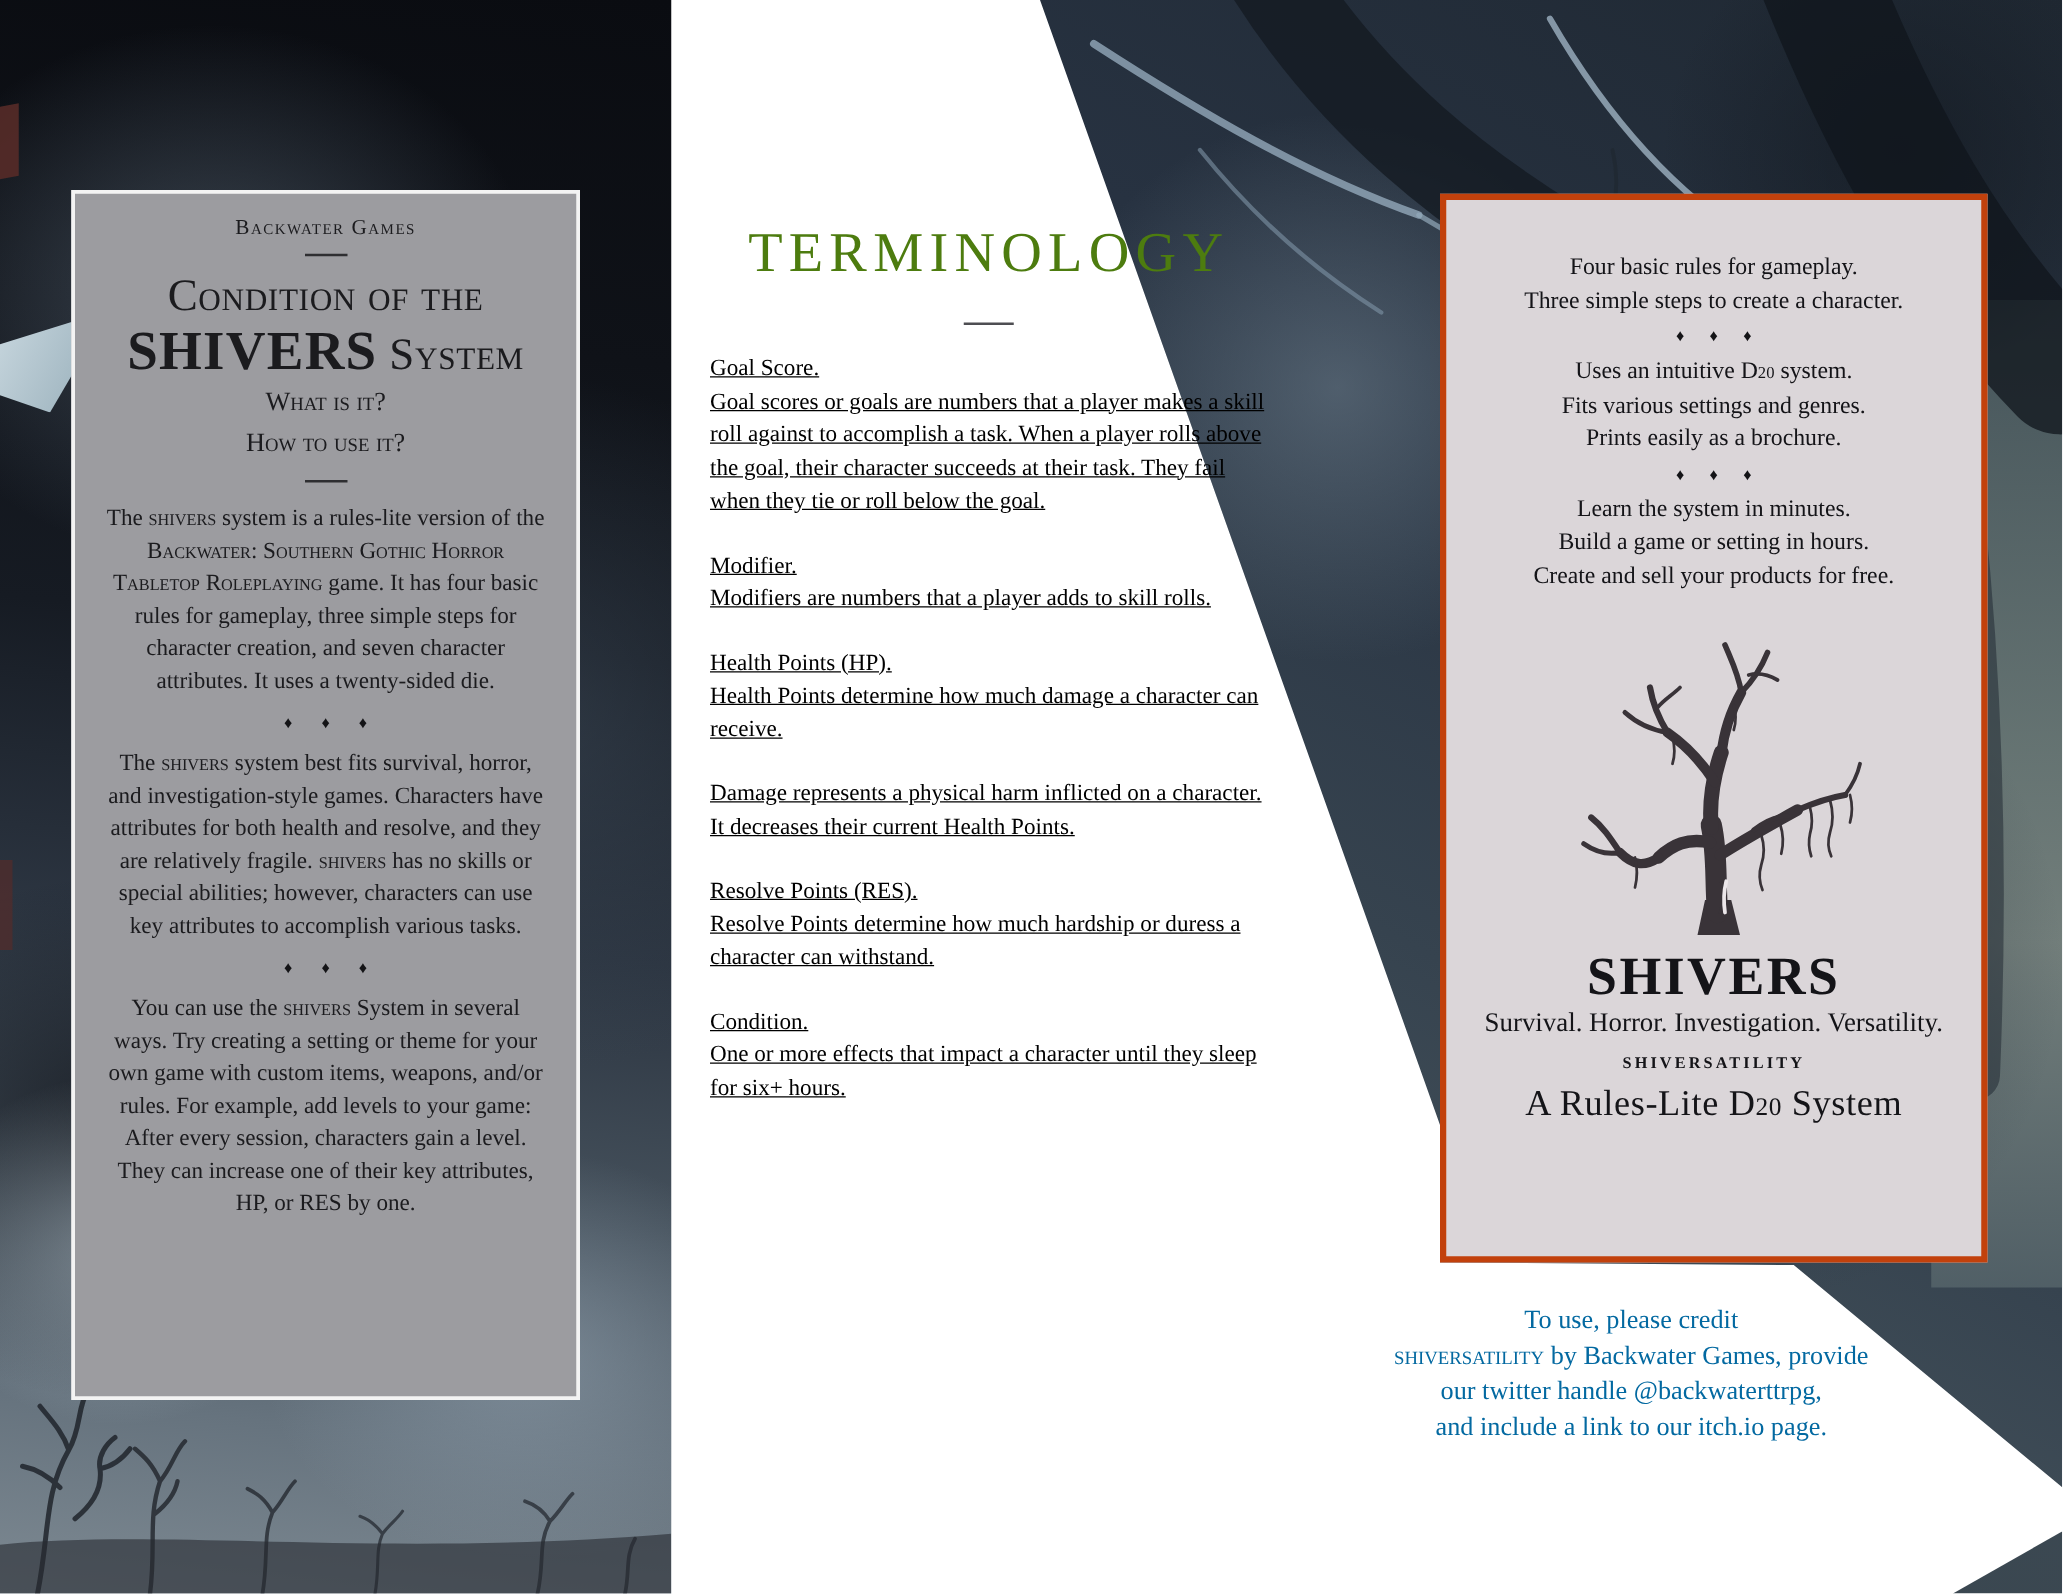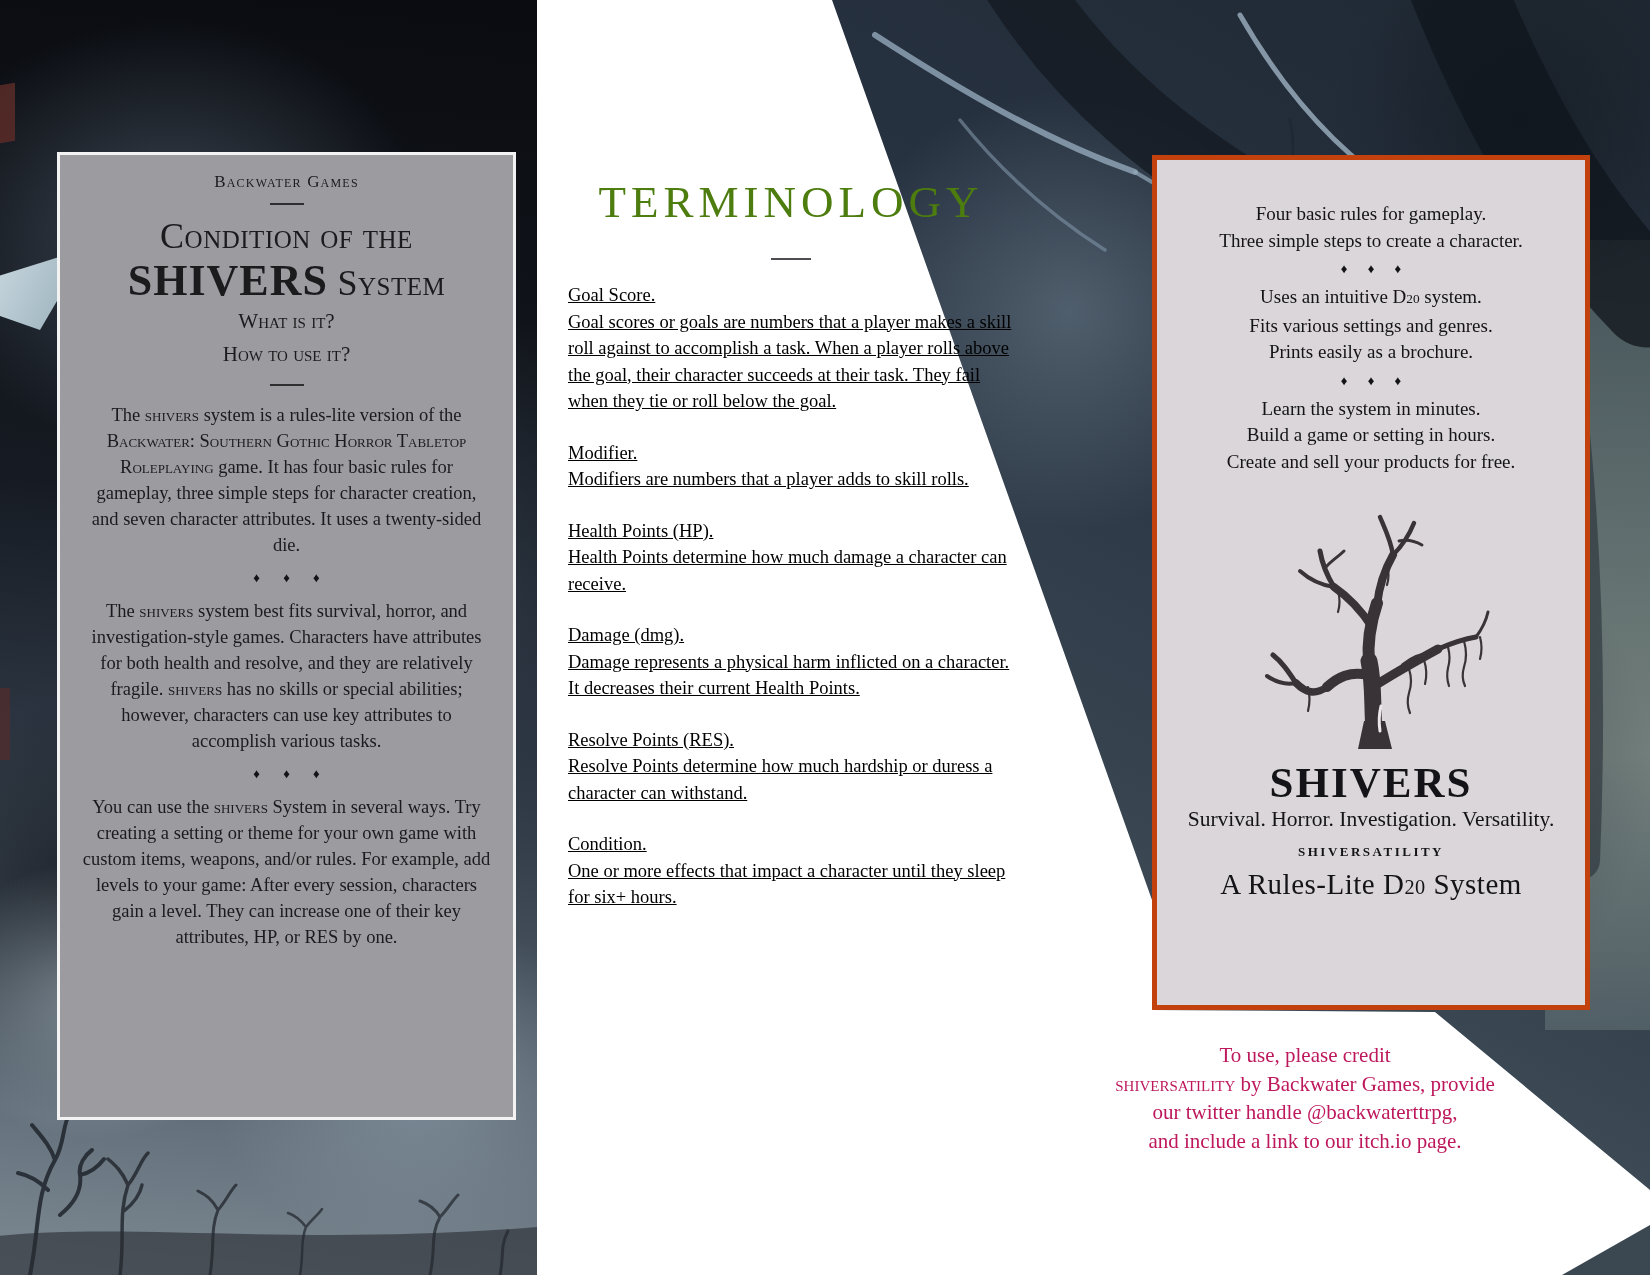--- a/index.html
+++ b/index.html
@@ -32,21 +32,21 @@
   .rfog-b{left:1180px;top:500px;width:470px;height:540px;background:radial-gradient(closest-side,rgba(40,50,60,.55),rgba(40,50,60,0));}
   .rfog-c{left:1330px;top:-60px;width:380px;height:360px;background:radial-gradient(closest-side,rgba(20,26,34,.7),rgba(20,26,34,0));}
   .right-branches{position:absolute;left:0;top:0;}
 
   
   .bg-corner{position:absolute;left:0;top:0;width:1650px;height:1275px;
     clip-path:polygon(1650px 1225px,1650px 1275px,1562px 1275px);
     background:linear-gradient(210deg,#45535c,#333f49);}
 
   
-  .overview-box{position:absolute;left:57px;top:152px;width:459px;height:968px;box-sizing:border-box;
+  .overview-box{position:absolute;left:57px;top:152px;width:407px;height:968px;box-sizing:border-box;
     background:#9c9ca0;border:3px solid #f3f3f3;text-align:center;padding:17px 22px 0;color:#1b1b1e;}
   .kicker{font-size:17px;font-variant:small-caps;letter-spacing:1.2px;}
   .rule{height:2px;background:#2e2e31;border:0;margin:11px auto 12px;}
   .rule-sm{width:34px;}
   .ov-title-1{font-size:36px;font-variant:small-caps;line-height:1.08;letter-spacing:.5px;}
   .ov-title-2{font-size:36px;font-variant:small-caps;line-height:1.12;letter-spacing:.5px;}
   .ov-title-2 .big{font-variant:normal;font-weight:bold;font-size:44px;letter-spacing:1px;}
   .question{font-size:21px;font-variant:small-caps;line-height:1.55;}
   .para{font-size:18.5px;line-height:26px;margin:0;}
   .diamonds{font-size:13px;word-spacing:20px;margin:12px 0;color:#141417;}
@@ -67,21 +67,21 @@
   .feat{font-size:19px;line-height:26.5px;}
   .diamonds-r{font-size:13px;word-spacing:17px;margin:7px 0;color:#141417;}
   .tree-wrap{margin:24px auto 0;width:250px;height:252px;}
   .shv-title{font-size:43px;font-weight:bold;letter-spacing:2px;line-height:1;margin-top:10px;}
   .shv-tagline{font-size:21.5px;margin-top:3px;}
   .shv-brand{font-size:19px;font-weight:bold;font-variant:small-caps;letter-spacing:2.5px;margin-top:7px;}
   .shv-system{font-size:29px;margin-top:7px;letter-spacing:.5px;}
 
   
   .credit{position:absolute;left:1093px;top:1041px;width:424px;text-align:center;
-    font-size:21px;line-height:28.5px;color:#be185d;}
+    font-size:21px;line-height:28.5px;color:#0369a1;}
 </style>
 </head>
 <body>
 
 <div class="canvas">
 
   <div class="bg-left">
     <div class="fog fog-a"></div>
     <div class="fog fog-b"></div>
     <div class="fog fog-c"></div>
@@ -149,21 +149,20 @@
     </div>
     <div class="term">
       <div class="term-name">Modifier.</div>
       <div class="term-desc">Modifiers are numbers that a player adds to skill rolls.</div>
     </div>
     <div class="term">
       <div class="term-name">Health Points (HP).</div>
       <div class="term-desc">Health Points determine how much damage a character can receive.</div>
     </div>
     <div class="term">
-      <div class="term-name">Damage (dmg).</div>
       <div class="term-desc">Damage represents a physical harm inflicted on a character. It decreases their current Health Points.</div>
     </div>
     <div class="term">
       <div class="term-name">Resolve Points (RES).</div>
       <div class="term-desc">Resolve Points determine how much hardship or duress a character can withstand.</div>
     </div>
     <div class="term">
       <div class="term-name">Condition.</div>
       <div class="term-desc">One or more effects that impact a character until they sleep for six+ hours.</div>
     </div>

